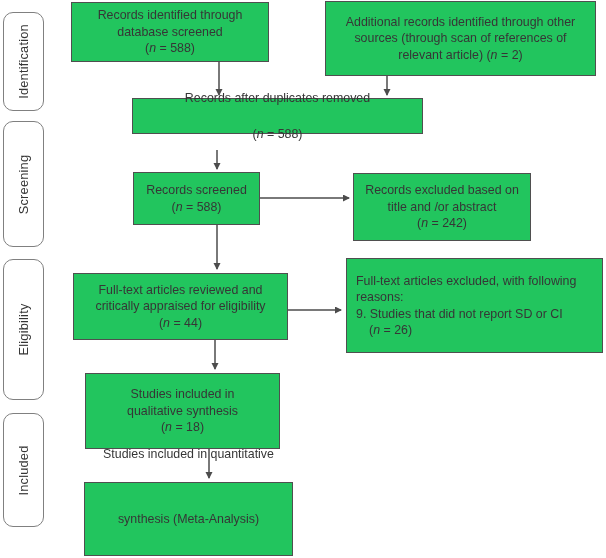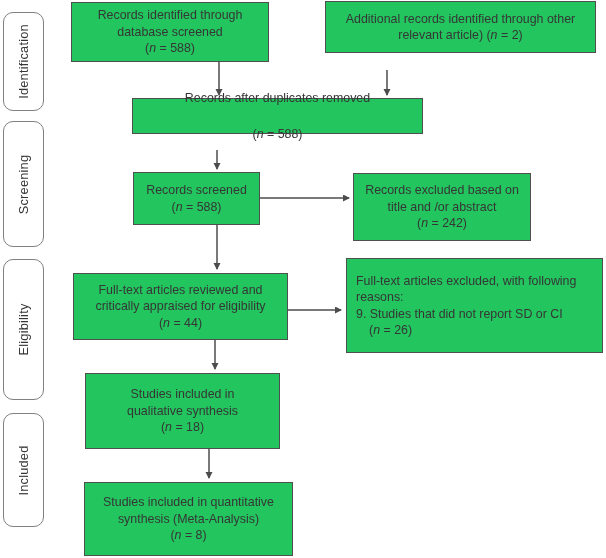--- a/index.html
+++ b/index.html
@@ -52,28 +52,28 @@
     letter-spacing:0.2px;
     color:var(--text);
   }
   
   #stage-identification{left:3px;top:12px;width:41px;height:99px;}
   #stage-screening{left:3px;top:121px;width:41px;height:126px;}
   #stage-eligibility{left:3px;top:259px;width:41px;height:141px;}
   #stage-included{left:3px;top:413px;width:41px;height:114px;}
   
   #box-db{left:71px;top:2px;width:198px;height:60px;}
-  #box-other{left:325px;top:1px;width:271px;height:52px;}
+  #box-other{left:325px;top:1px;width:271px;height:75px;}
   #box-dup{left:132px;top:98px;width:291px;height:36px;gap:19px;}
   #box-screened{left:133px;top:172px;width:127px;height:53px;}
   #box-excl1{left:353px;top:173px;width:178px;height:68px;}
   #box-full{left:73px;top:273px;width:215px;height:67px;}
   #box-excl2{left:346px;top:258px;width:257px;height:95px;}
   #box-qual{left:85px;top:373px;width:195px;height:76px;}
-  #box-quant{left:84px;top:482px;width:209px;height:74px;}
+  #box-quant{left:84px;top:482px;width:209px;height:74px;gap:48px;}
   #arrows{position:absolute;left:0;top:0;width:606px;height:558px;z-index:0;pointer-events:none;}
   #arrows path.arrow{stroke:var(--arrow);stroke-width:1.5;fill:none;}
 </style>
 </head>
 <body>
 
 <div id="canvas">
 
   <div class="stage" id="stage-identification">
     <span class="vtext">Identification</span>
@@ -88,20 +88,21 @@
     <span class="vtext">Included</span>
   </div>
 
   <div class="box" id="box-db">
       <div class="line">Records identified through</div>
       <div class="line">database screened</div>
       <div class="line">(<i>n</i> = 588)</div>
     </div>
   <div class="box" id="box-other">
       <div class="line">Additional records identified through other</div>
+      <div class="line">sources (through scan of references of</div>
       <div class="line">relevant article)  (<i>n</i> = 2)</div>
     </div>
   <div class="box" id="box-dup">
       <div class="line">Records after duplicates removed</div>
       <div class="line">(<i>n</i> = 588)</div>
     </div>
   <div class="box" id="box-screened">
       <div class="line">Records screened</div>
       <div class="line">(<i>n</i> = 588)</div>
     </div>

